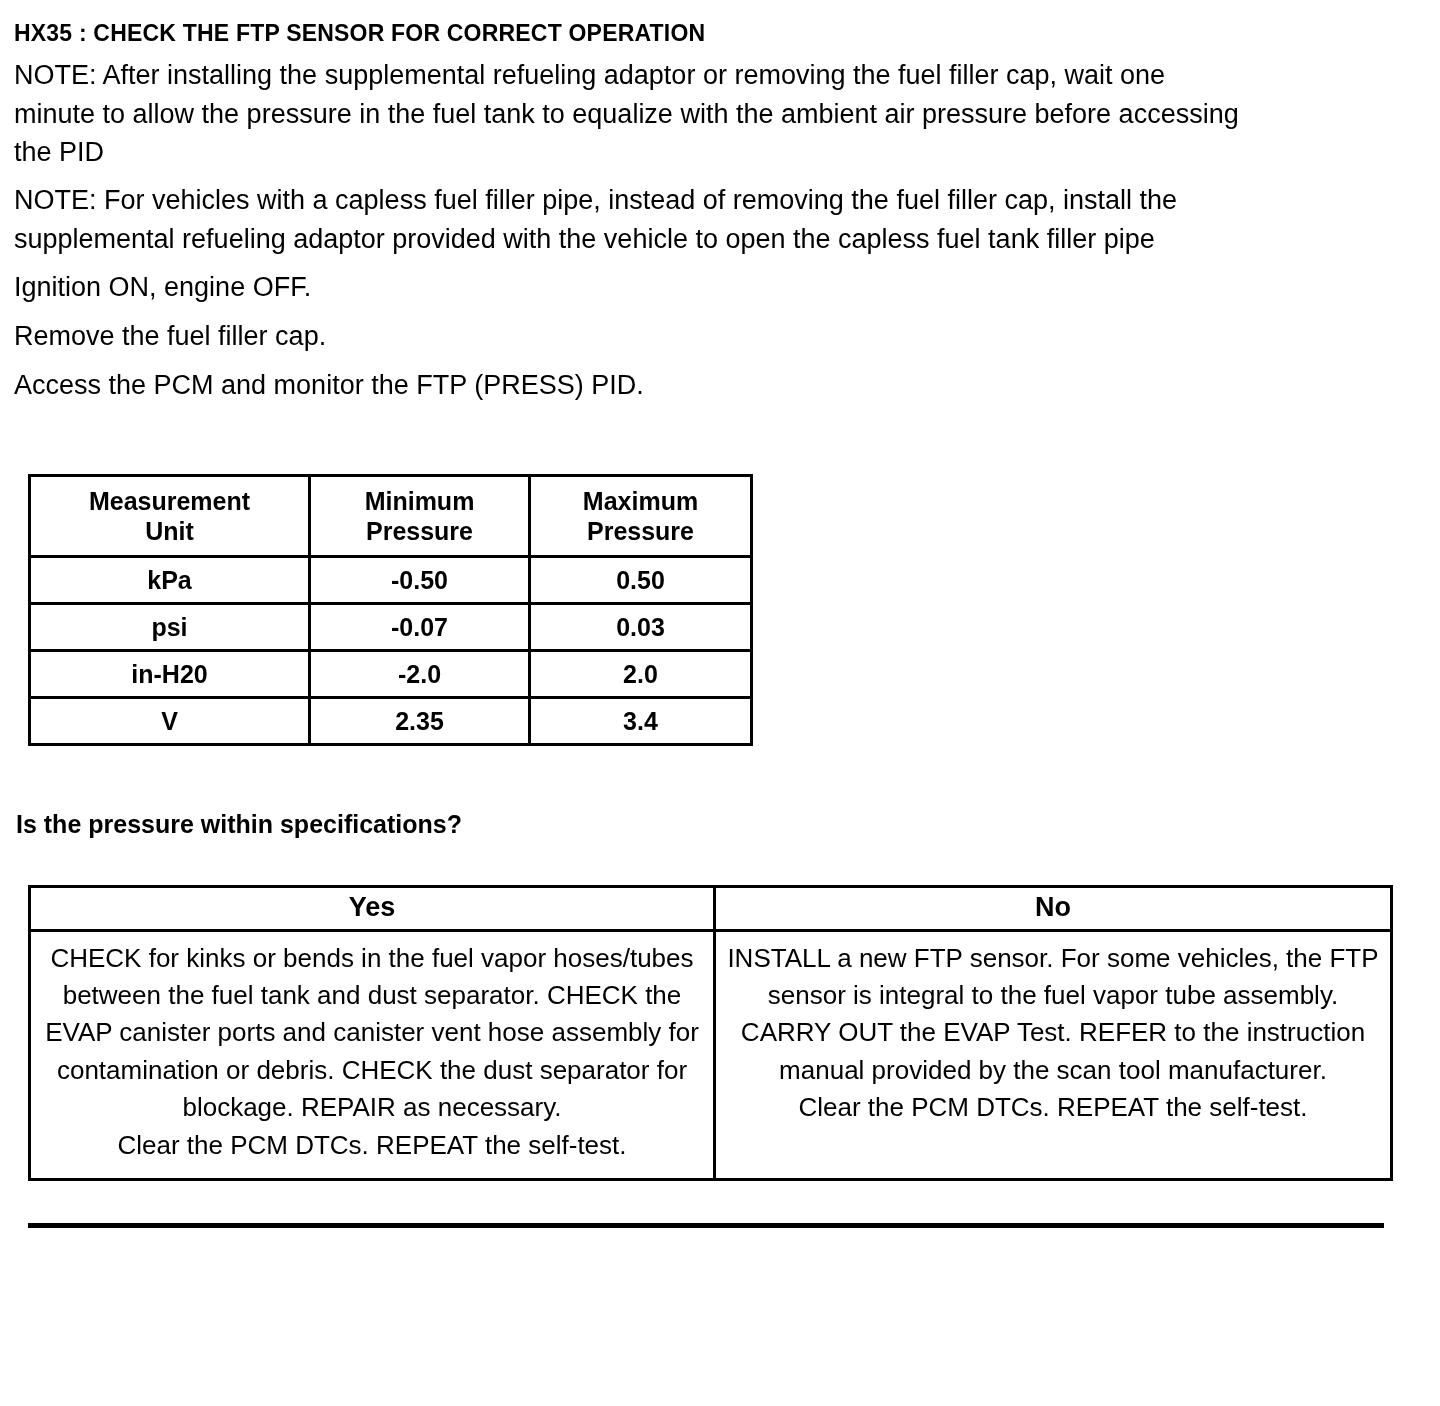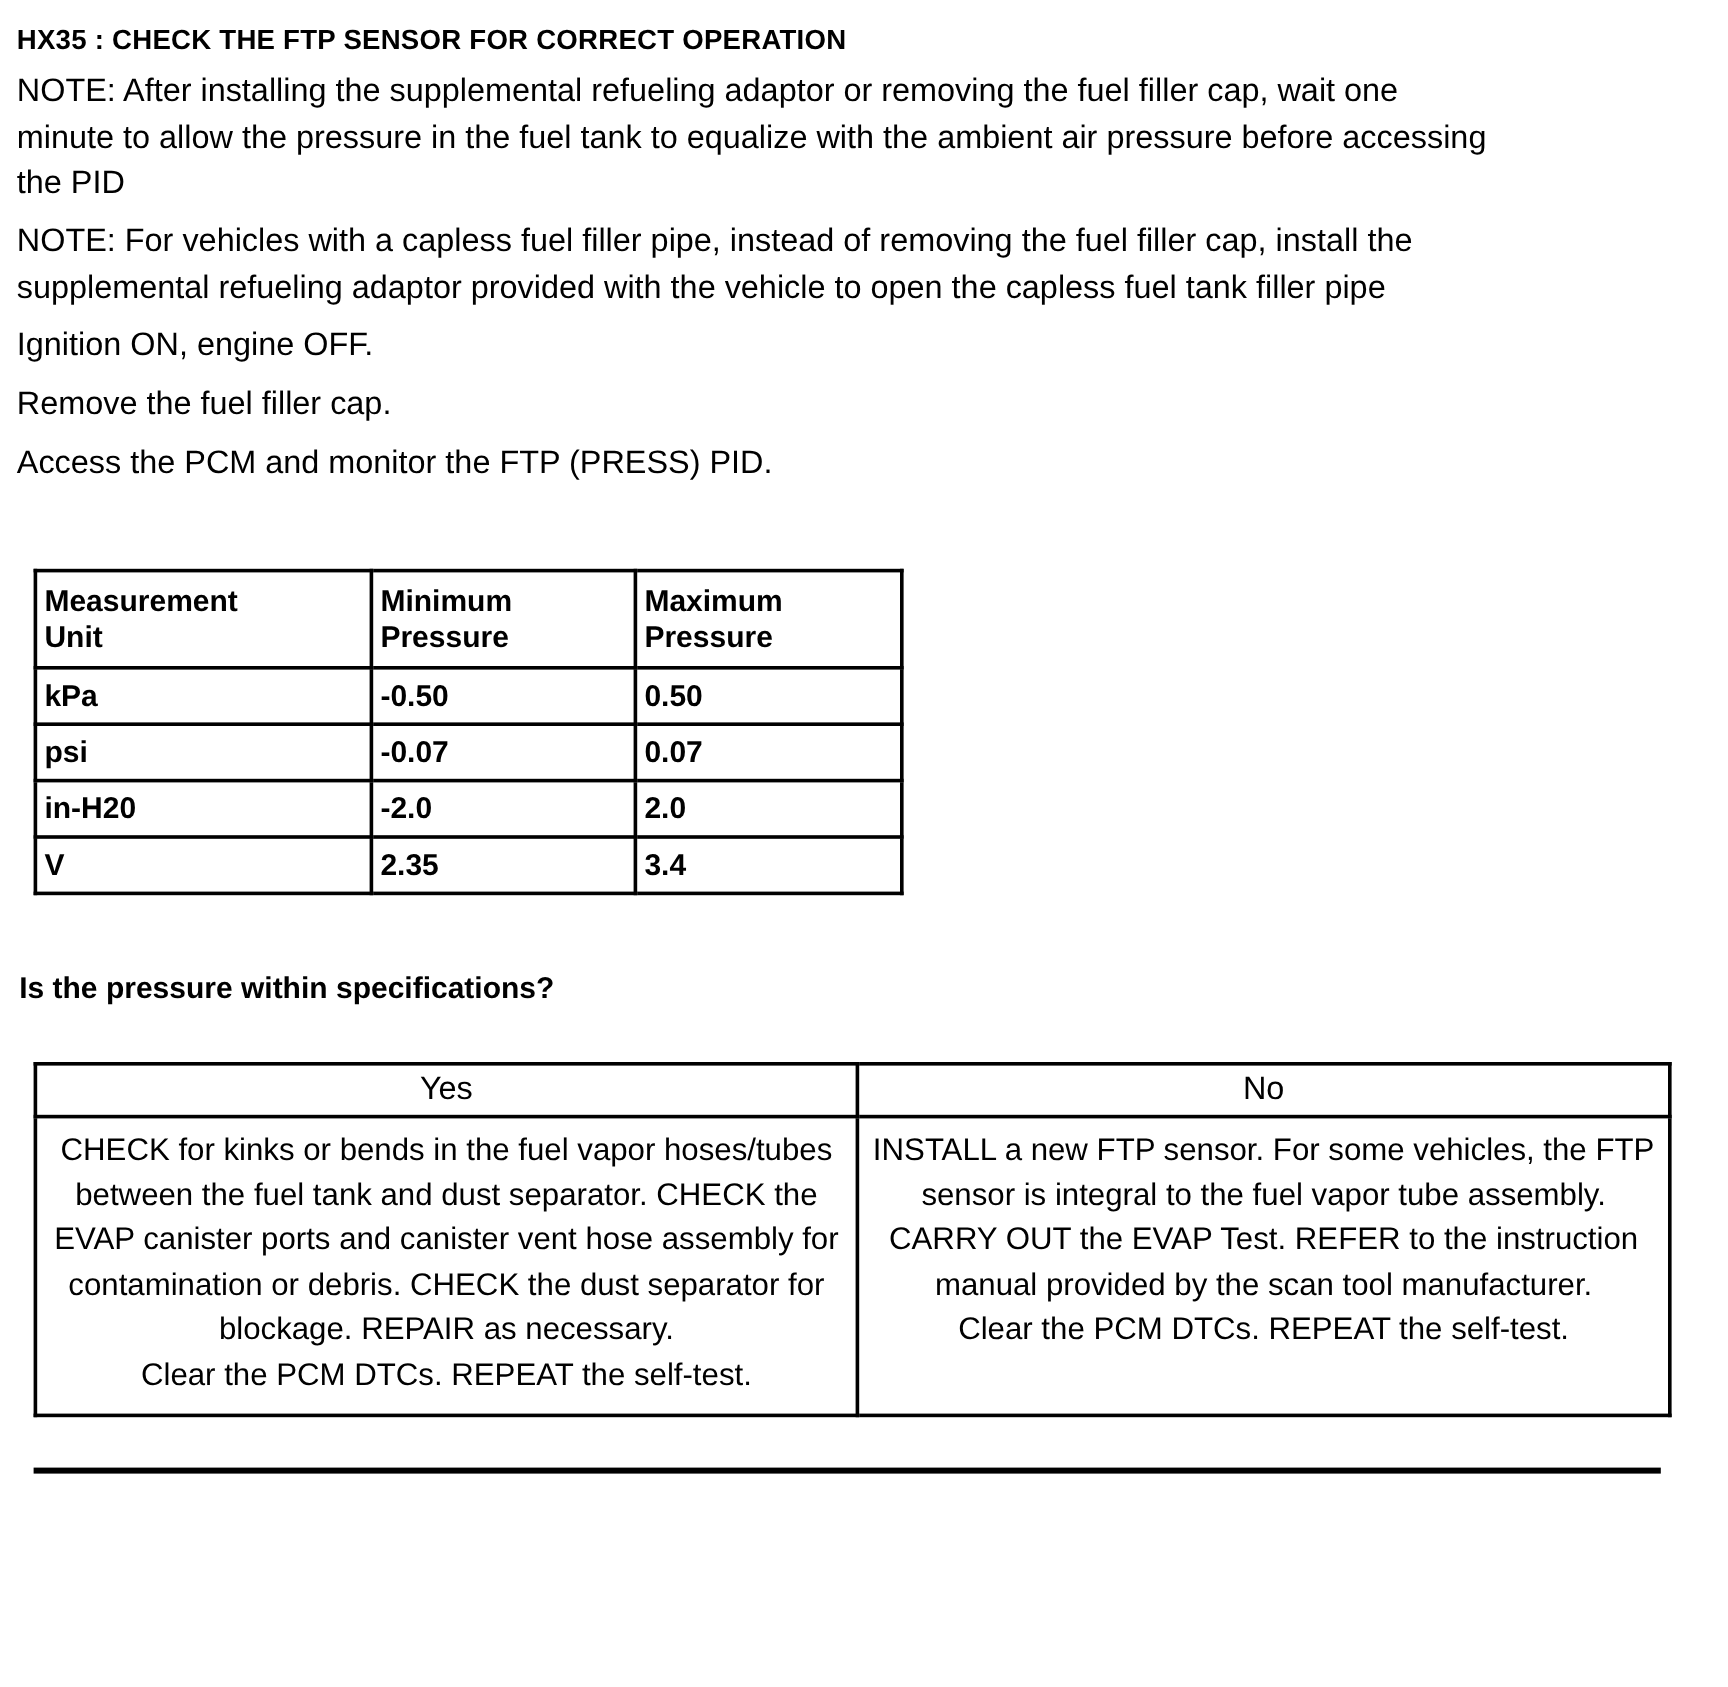--- a/index.html
+++ b/index.html
@@ -43,21 +43,21 @@
   table.spec {
     border-collapse: collapse;
     margin-left: 14px;
     margin-top: 4px;
     table-layout: fixed;
   }
   table.spec td, table.spec th {
     border: 3px solid #000;
     font-size: 25px;
     font-weight: bold;
-    text-align: left;
+    text-align: center;
     padding: 3px 6px;
     line-height: 1.2;
   }
   table.spec th {
     height: 72px;
     vertical-align: middle;
   }
   table.spec td {
     height: 38px;
   }
@@ -77,21 +77,21 @@
     margin: 46px 0 0 14px;
     table-layout: fixed;
     width: 1356px;
   }
   table.yesno th, table.yesno td {
     border: 3px solid #000;
     vertical-align: top;
   }
   table.yesno th {
     font-size: 27px;
-    font-weight: normal;
+    font-weight: bold;
     text-align: center;
     padding: 4px 0 6px 0;
   }
   table.yesno td {
     font-size: 26px;
     line-height: 1.44;
     text-align: center;
     padding: 8px 10px 14px 10px;
   }
   table.yesno td p {
@@ -141,21 +141,21 @@
     </thead>
     <tbody>
       <tr>
         <td>kPa</td>
         <td>-0.50</td>
         <td>0.50</td>
       </tr>
       <tr>
         <td>psi</td>
         <td>-0.07</td>
-        <td>0.07</td>
+        <td>0.03</td>
       </tr>
       <tr>
         <td>in-H20</td>
         <td>-2.0</td>
         <td>2.0</td>
       </tr>
       <tr>
         <td>V</td>
         <td>2.35</td>
         <td>3.4</td>

